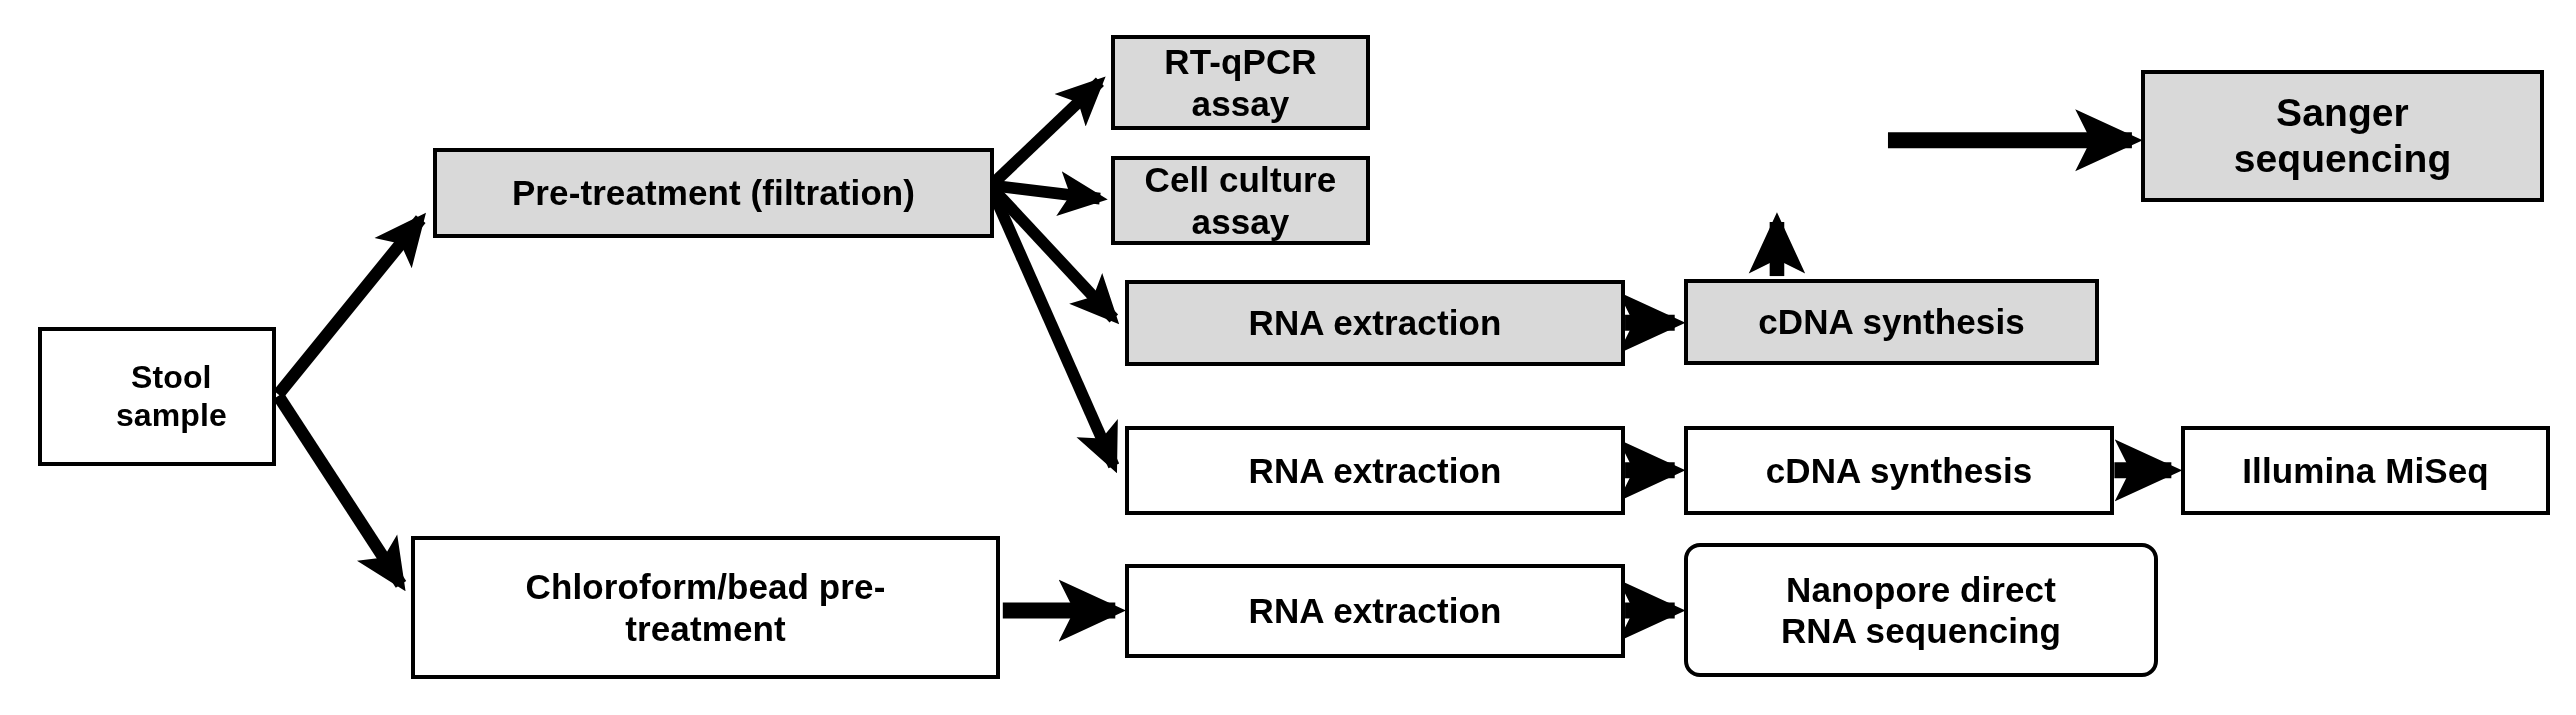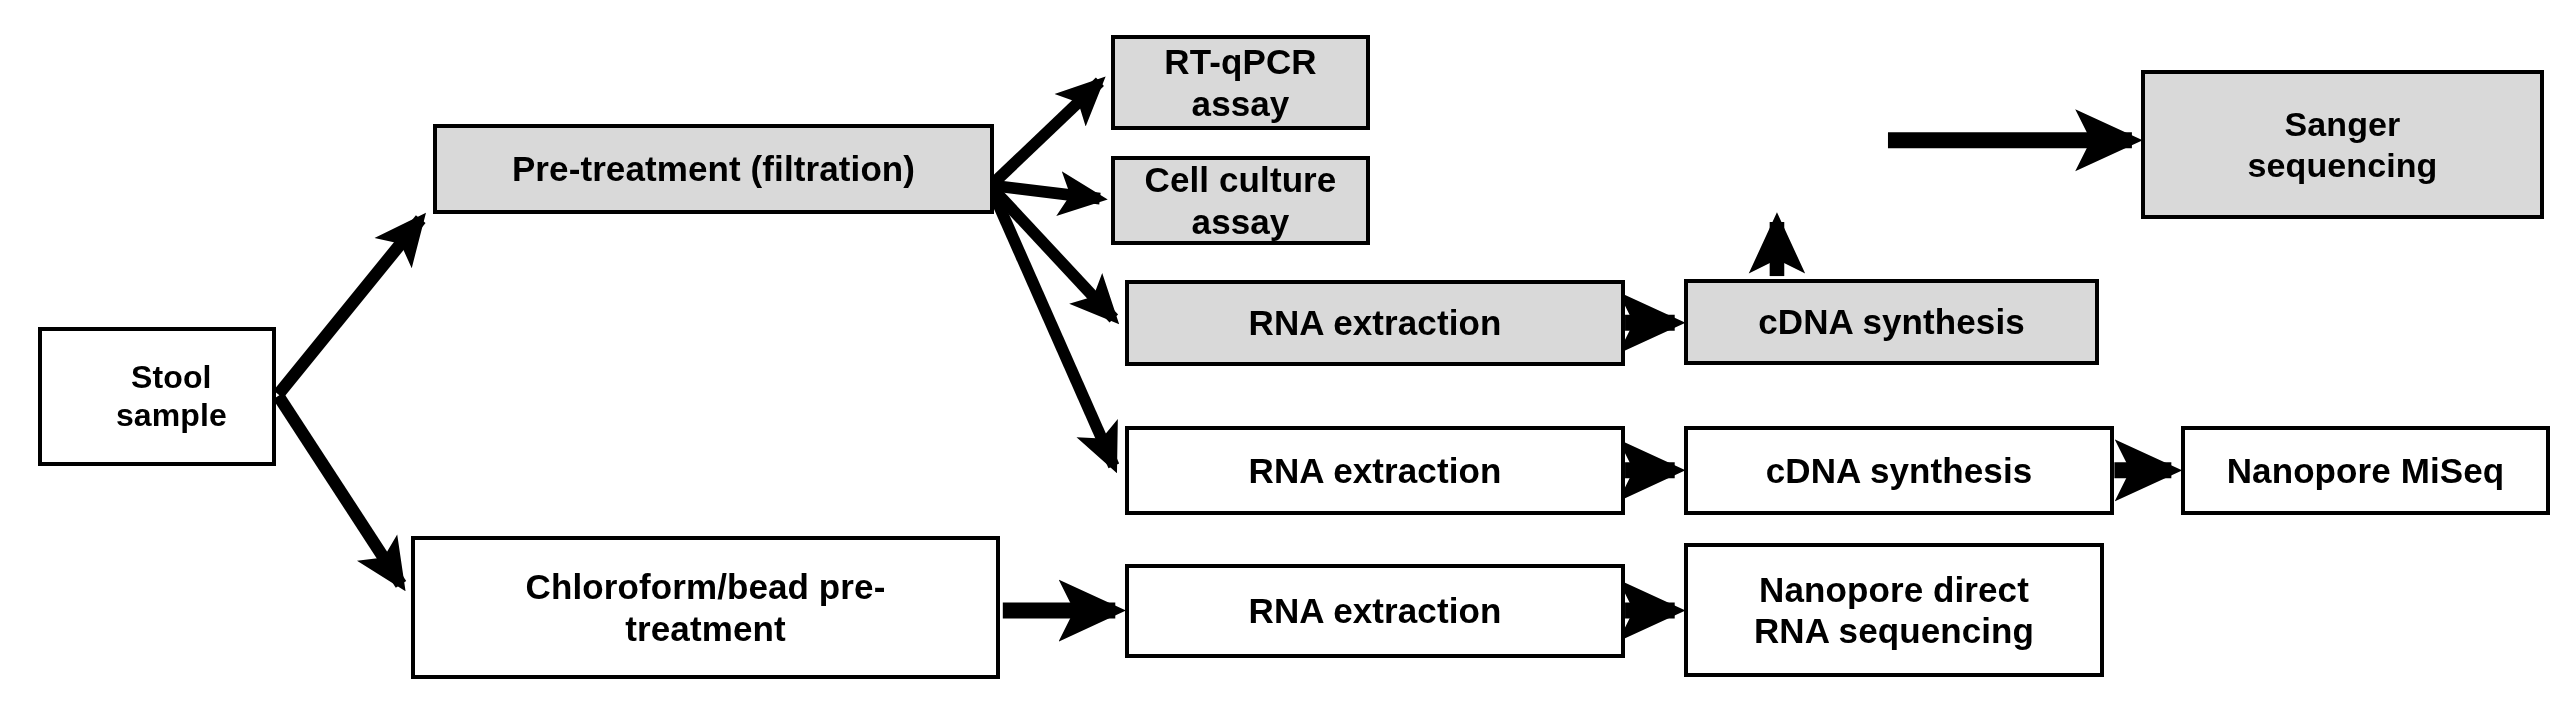--- a/index.html
+++ b/index.html
@@ -81,66 +81,66 @@
     <path d="M 1372 836 L 1526 836" stroke="#000000" stroke-width="22" fill="none" marker-end="url(#ah)"></path>
 
     <path d="M 2224 836 L 2292 836" stroke="#000000" stroke-width="22" fill="none" marker-end="url(#ah)"></path>
   </svg>
 
   <div class="node fill-white" style="left:38px; top:327px; width:238px; height:139px; font-size:32px;padding-left:36px;">
     <span class="label">Stool
 sample</span>
   </div>
 
-  <div class="node fill-gray" style="left:433px; top:124px; width:561px; height:90px; font-size:35px;">
+  <div class="node fill-gray" style="left:433px; top:148px; width:561px; height:90px; font-size:35px;">
     <span class="label">Pre-treatment (filtration)</span>
   </div>
 
   <div class="node fill-gray" style="left:1111px; top:35px; width:259px; height:95px; font-size:35px;text-align:center;">
     <span class="label">RT-qPCR assay</span>
   </div>
 
   <div class="node fill-gray" style="left:1111px; top:156px; width:259px; height:89px; font-size:35px;">
     <span class="label">Cell culture assay</span>
   </div>
 
   <div class="node fill-gray" style="left:1125px; top:280px; width:500px; height:86px; font-size:35px;">
     <span class="label">RNA extraction</span>
   </div>
 
   <div class="node fill-gray" style="left:1684px; top:279px; width:415px; height:86px; font-size:35px;">
     <span class="label">cDNA synthesis</span>
   </div>
 
 
-  <div class="node fill-gray" style="left:2141px; top:70px; width:403px; height:149px; font-size:34px;">
+  <div class="node fill-gray" style="left:2141px; top:70px; width:403px; height:132px; font-size:39px;">
     <span class="label">Sanger
 sequencing</span>
   </div>
 
   <div class="node fill-white" style="left:1125px; top:426px; width:500px; height:89px; font-size:35px;">
     <span class="label">RNA extraction</span>
   </div>
 
   <div class="node fill-white" style="left:1684px; top:426px; width:430px; height:89px; font-size:35px;">
     <span class="label">cDNA synthesis</span>
   </div>
 
   <div class="node fill-white" style="left:2181px; top:426px; width:369px; height:89px; font-size:35px;">
-    <span class="label">Nanopore MiSeq</span>
+    <span class="label">Illumina MiSeq</span>
   </div>
 
   <div class="node fill-white" style="left:411px; top:536px; width:589px; height:143px; font-size:35px;">
     <span class="label">Chloroform/bead pre-
 treatment</span>
   </div>
 
   <div class="node fill-white" style="left:1125px; top:564px; width:500px; height:94px; font-size:35px;">
     <span class="label">RNA extraction</span>
   </div>
 
-  <div class="node fill-white" style="left:1684px; top:543px; width:420px; height:134px; font-size:35px;">
+  <div class="node fill-white" style="left:1684px; top:543px; width:474px; height:134px; font-size:35px;border-radius:16px;">
     <span class="label">Nanopore direct
 RNA sequencing</span>
   </div>
 
 </div>
 
 
 </body></html>

